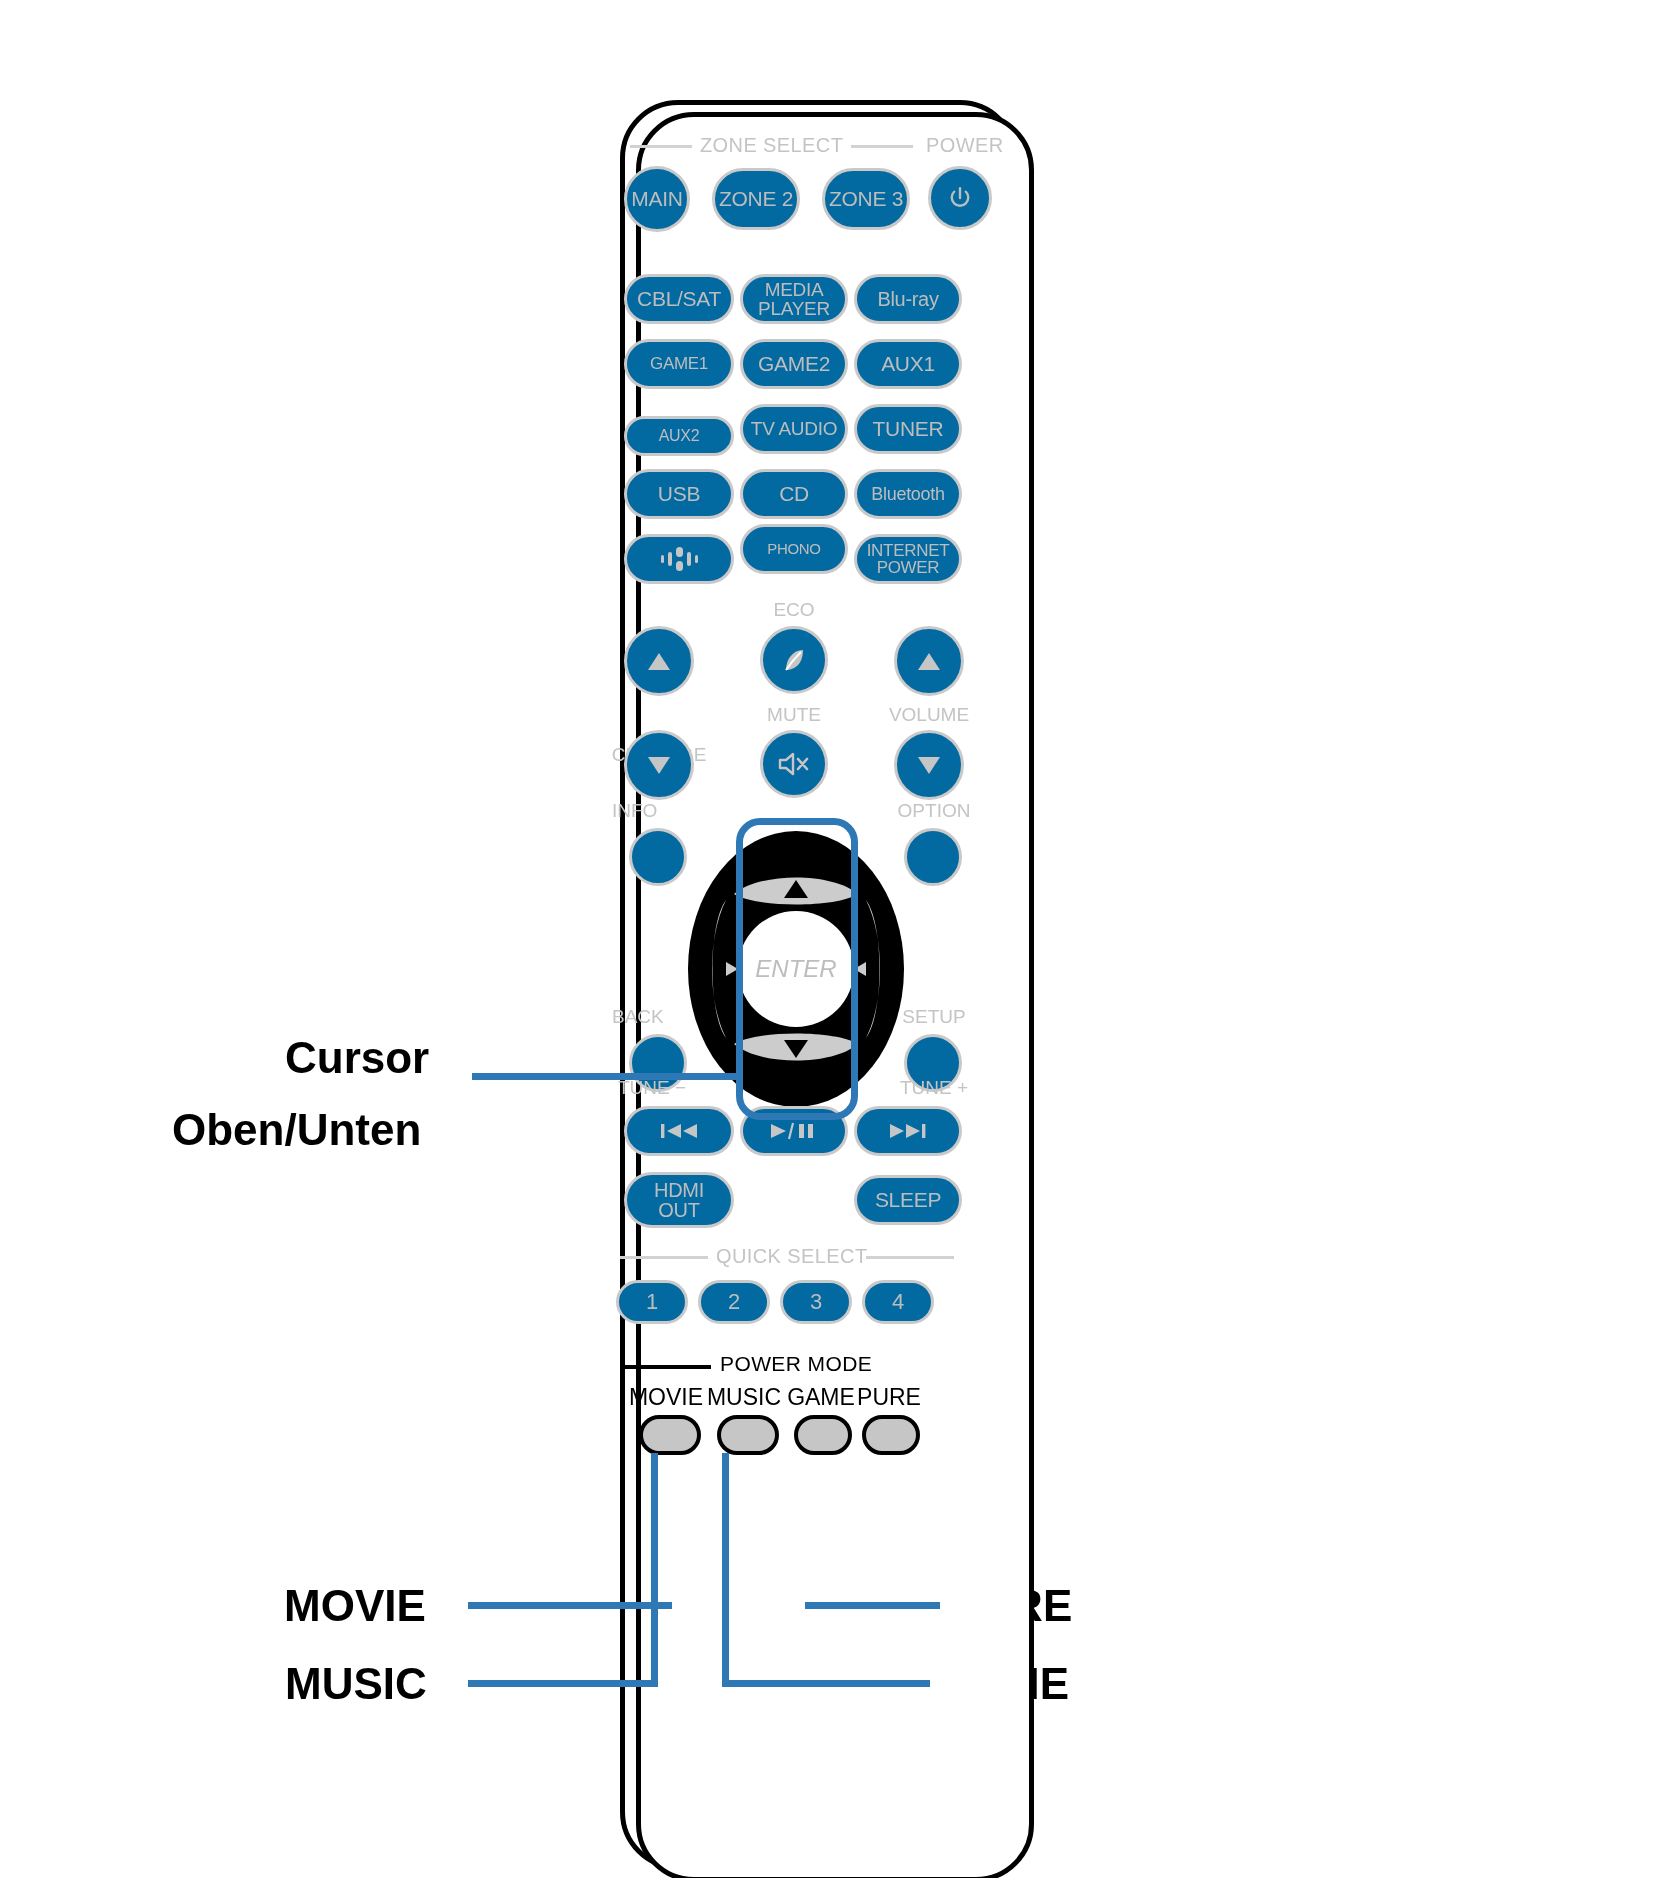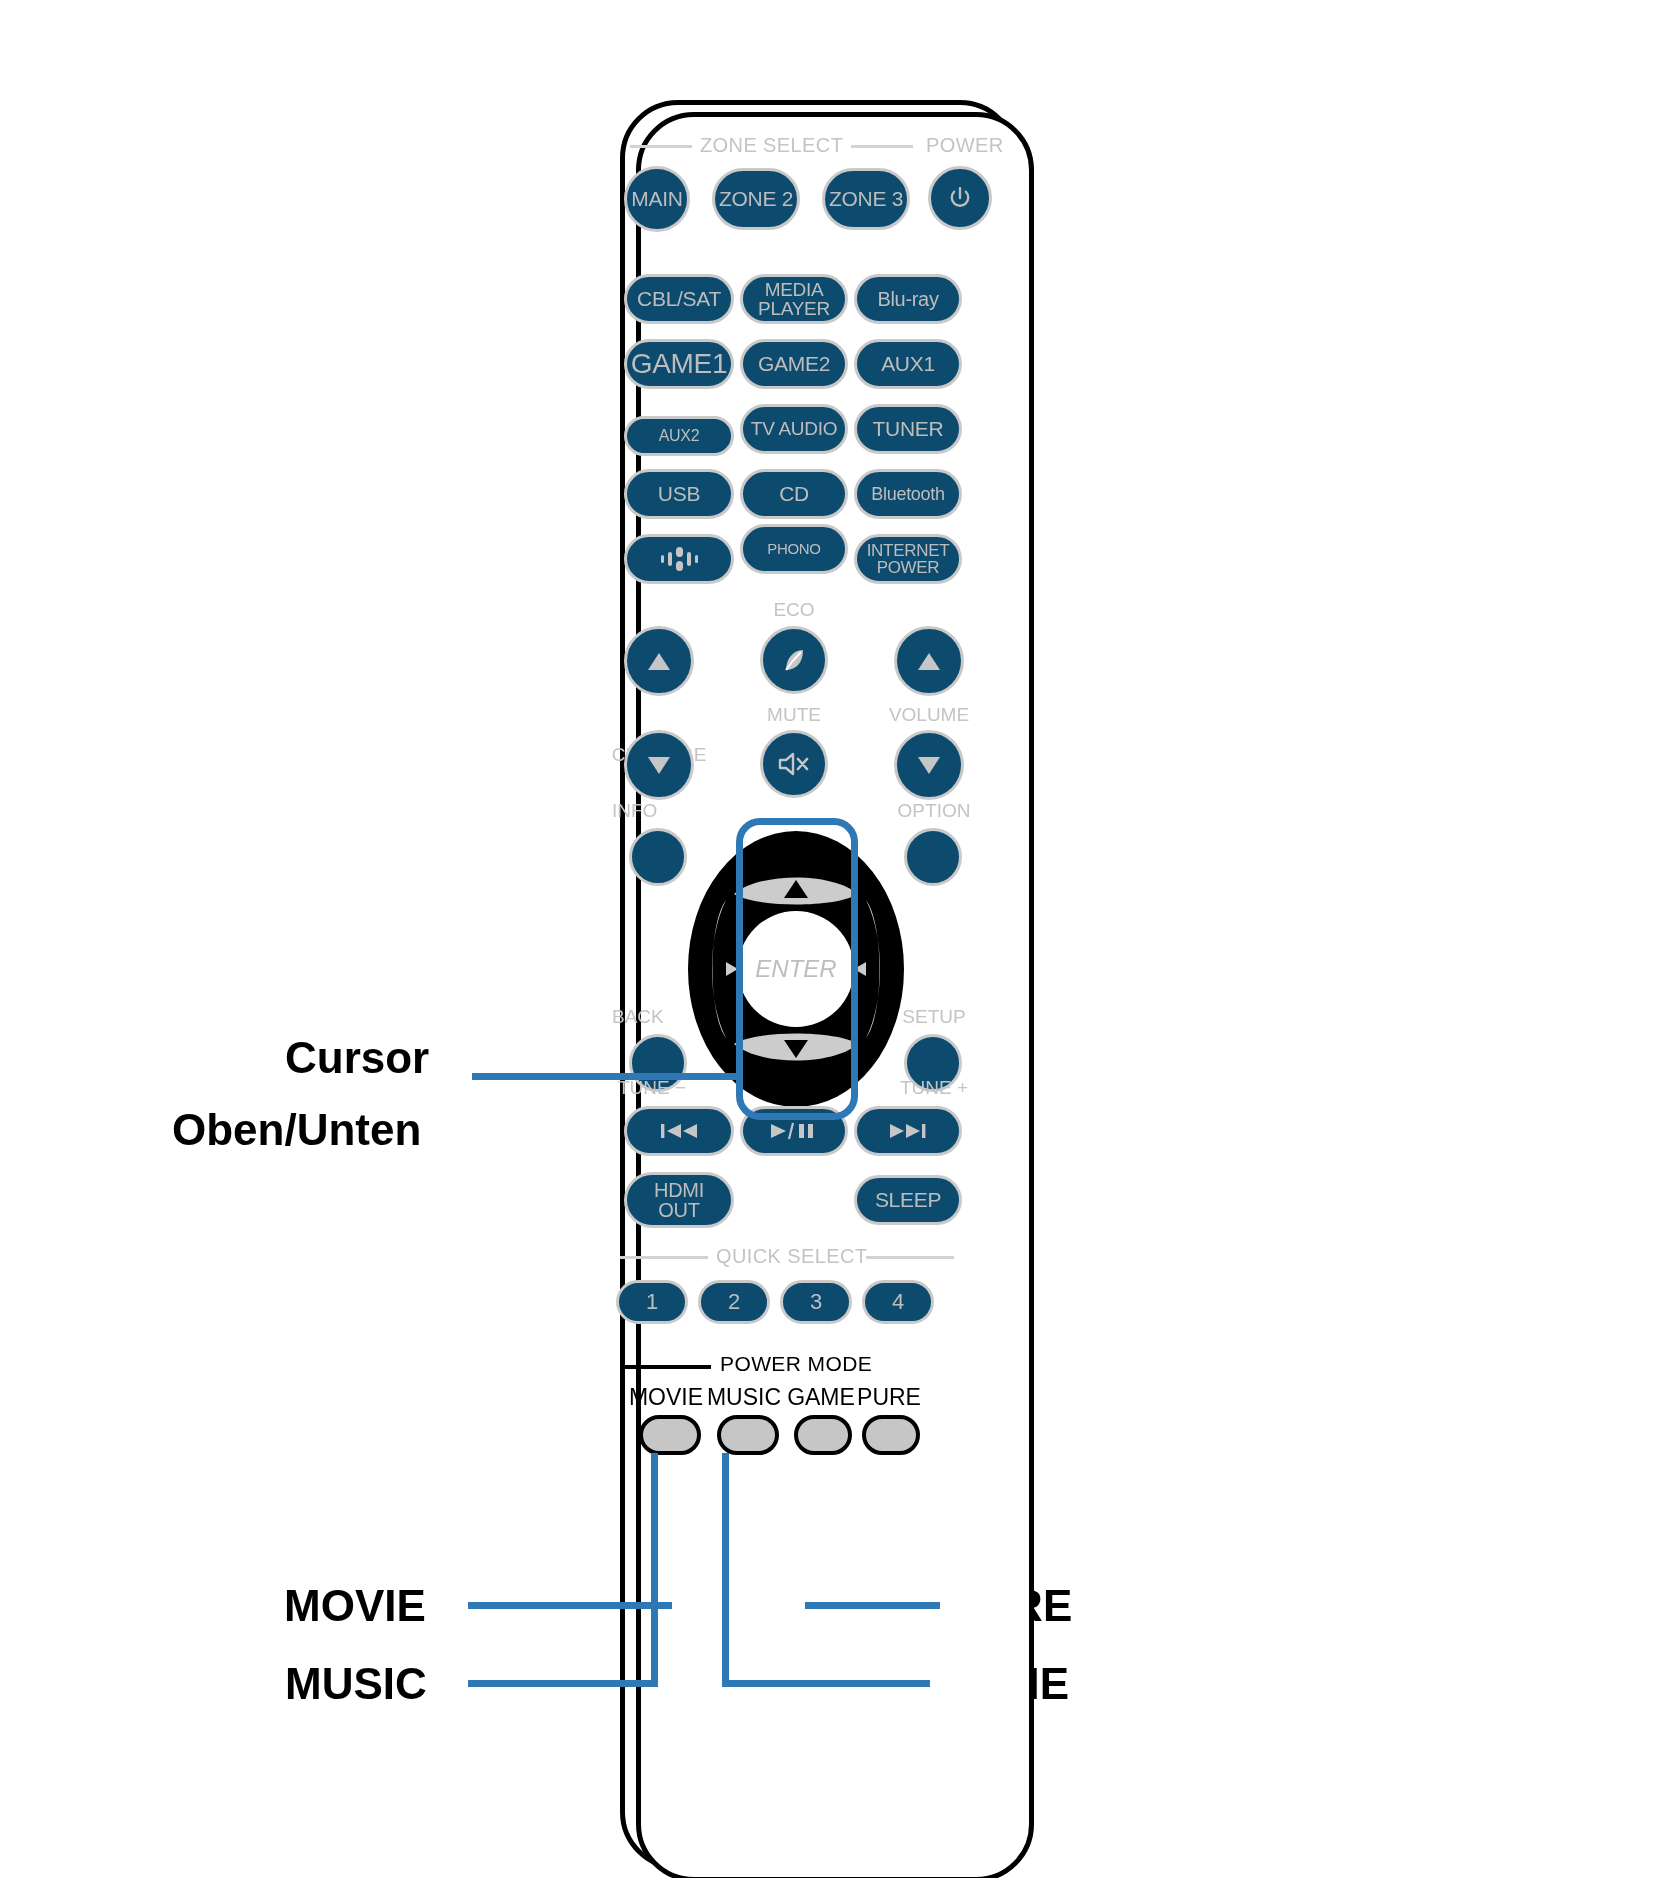--- a/index.html
+++ b/index.html
@@ -17,21 +17,21 @@
     position:absolute;left:636px;top:112px;width:388px;height:1760px;
     border:5px solid #000;border-radius:58px;background:#fff;z-index:2;
   }
   .remote-inner{position:absolute;left:636px;top:112px;width:398px;height:1770px;z-index:3;}
 
   
   .btn{
     position:absolute;box-sizing:border-box;border:3px solid #c9c9c9;color:#bdbdbd;
     display:flex;align-items:center;justify-content:center;text-align:center;
     font-family:"Liberation Sans",sans-serif;font-weight:400;line-height:1.02;
-    letter-spacing:-0.3px;background:#0c4a6e;
+    letter-spacing:-0.3px;background:#0369a1;
   }
   .pill{border-radius:40px;}
   .circ{border-radius:50%;}
 
   
   .cap{
     position:absolute;color:#c4c4c4;font-size:20px;letter-spacing:0.4px;
     font-family:"Liberation Sans",sans-serif;white-space:nowrap;
   }
   .caprule{position:absolute;height:3px;background:#d2d2d2;}
@@ -103,21 +103,21 @@
       <span>CBL/SAT</span>
     </div>
     <div class="btn pill" style="left:104px;top:162px;width:108px;height:50px;font-size:19px;">
       <span style="white-space:pre-line;">MEDIA
 PLAYER</span>
     </div>
     <div class="btn pill" style="left:218px;top:162px;width:108px;height:50px;font-size:20px;">
       <span>Blu-ray</span>
     </div>
 
-    <div class="btn pill" style="left:-12px;top:227px;width:110px;height:50px;font-size:28px;">
+    <div class="btn pill" style="left:-12px;top:227px;width:110px;height:50px;font-size:17px;">
       <span>GAME1</span>
     </div>
     <div class="btn pill" style="left:104px;top:227px;width:108px;height:50px;font-size:21px;">
       <span>GAME2</span>
     </div>
     <div class="btn pill" style="left:218px;top:227px;width:108px;height:50px;font-size:21px;">
       <span>AUX1</span>
     </div>
 
     <div class="btn pill" style="left:-12px;top:304px;width:110px;height:40px;font-size:16px;">

